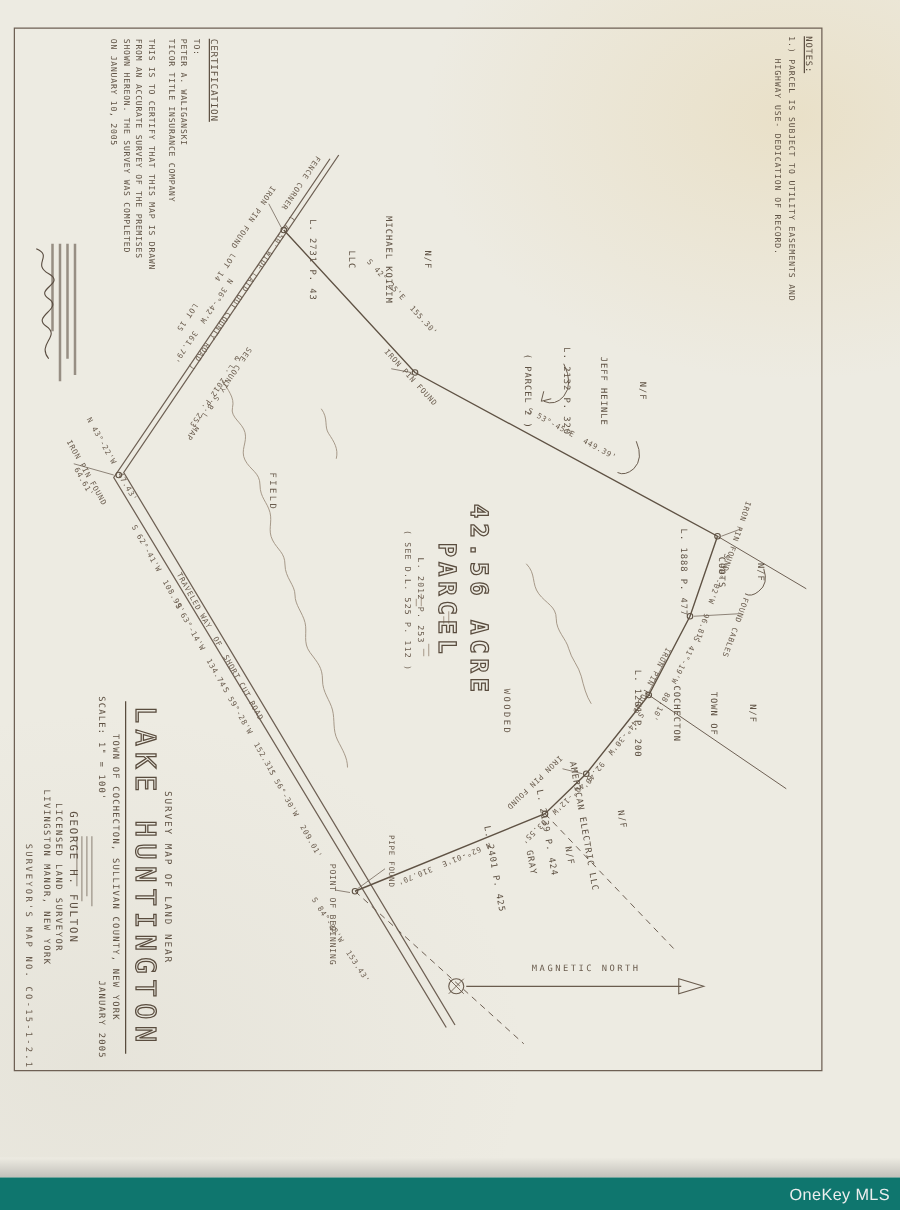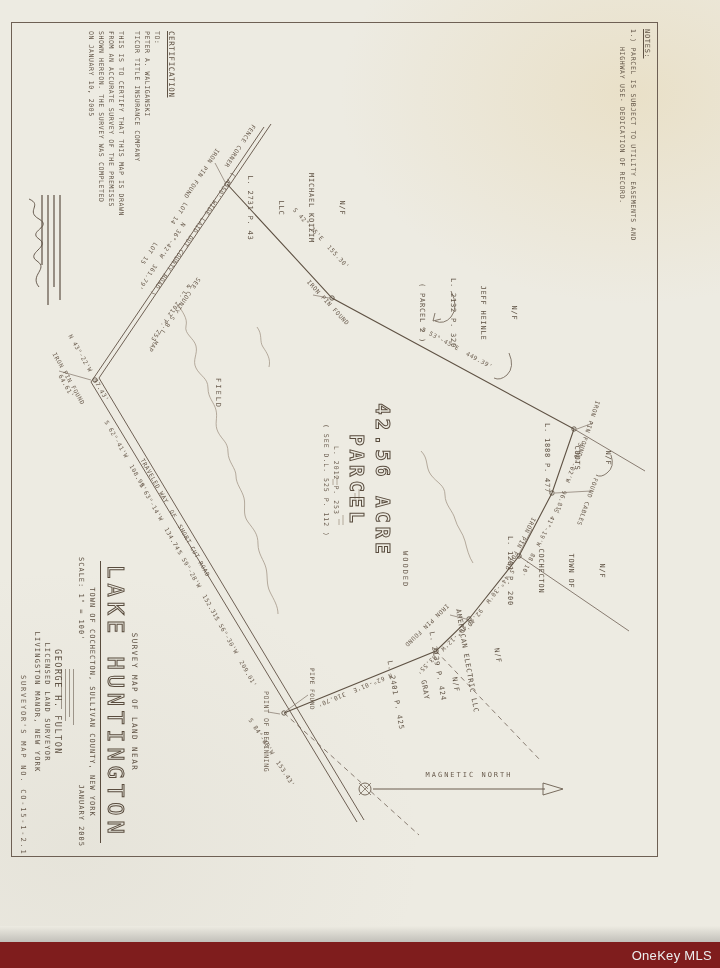--- a/index.html
+++ b/index.html
@@ -44,21 +44,21 @@
   .tblock .surv{margin-top:14px;font-size:8.5px;letter-spacing:1.5px;}
   .tblock .surv2{font-size:7px;letter-spacing:1.2px;margin-top:2px;}
   .addr{position:absolute;left:118px;top:62px;width:58px;}
   .addr .bar{height:1.5px;background:rgba(80,66,52,.5);margin:2.5px 0;}
   .mapno{position:absolute;left:652px;top:630px;font-size:7px;letter-spacing:1.8px;
          color:#6a5c4e;white-space:pre;}
   .north-label{position:absolute;left:672px;top:184px;width:160px;text-align:center;
                font-size:7px;letter-spacing:2px;color:#6a5c4e;transform:rotate(-90deg);}
   .wm-fade{position:absolute;left:0;top:926px;width:720px;height:16px;
            background:linear-gradient(#edebe2,#c2c0ba);}
-  .wm-bar{position:absolute;left:0;top:942px;width:720px;height:26px;background:#7f1d1d;
+  .wm-bar{position:absolute;left:0;top:942px;width:720px;height:26px;background:#0f766e;
           display:flex;align-items:center;justify-content:flex-end;text-align:center;}
   .wm-text{font-family:"Liberation Sans", sans-serif;font-size:13px;color:#eceeee;
            padding-right:8px;letter-spacing:.3px;}
 </style>
 </head>
 <body>
 
 <div class="page">
   <div class="paper">
     <div class="rotor">

